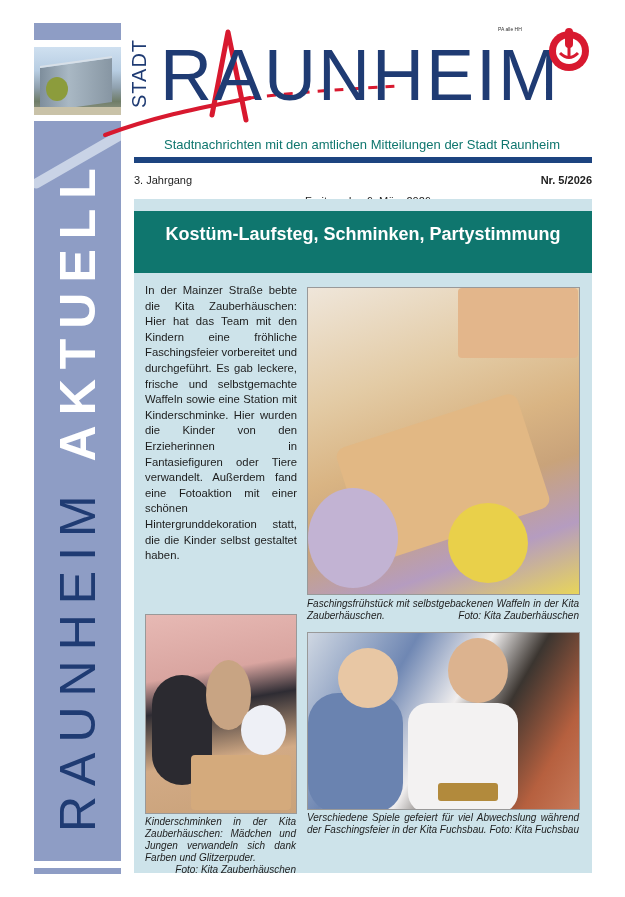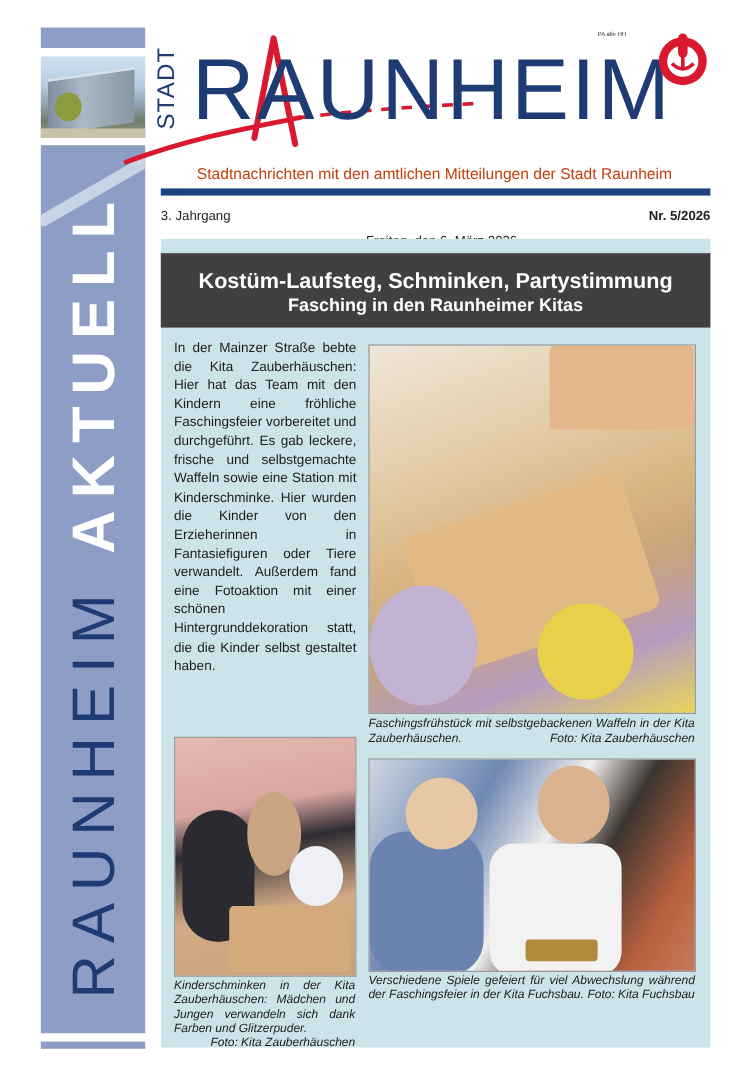--- a/index.html
+++ b/index.html
@@ -18,30 +18,30 @@
   .side-title .w1 { color:#1f3b73; font-weight:400; }
   .side-title .w2 { color:#ffffff; font-weight:700; }
 
   
   .logo-stadt { position:absolute; left:128px; top:108px; transform-origin:0 0; transform:rotate(-90deg); font-size:20px; color:#1f3b73; letter-spacing:1px; }
   .logo-main { position:absolute; left:160px; top:34px; font-size:72px; color:#1f3b73; letter-spacing:2px; font-weight:400; line-height:82px; }
   .logo-stroke { position:absolute; left:100px; top:20px; width:360px; height:120px; }
   .pa-note { position:absolute; left:498px; top:26px; font-size:5px; color:#333; }
   .crest { position:absolute; left:546px; top:26px; width:46px; height:48px; }
 
-  .tagline { position:absolute; left:164px; top:137px; font-size:13px; color:#c2410c; }
+  .tagline { position:absolute; left:164px; top:137px; font-size:13px; color:#0f766e; }
   .rule { position:absolute; left:134px; top:157px; width:458px; height:6px; background:#1d4480; }
   .meta { position:absolute; top:174px; font-size:11px; color:#222; }
   .meta.left { left:134px; }
   .meta.center { left:305px;margin-top:21px; }
   .meta.right { right:33px;font-weight:bold; }
 
   
   .article { position:absolute; left:134px; top:199px; width:458px; height:674px; background:#cde3ea; }
-  .banner { position:absolute; left:134px; top:211px; width:458px; height:62px; background:#404040; color:#fff; text-align:center; }
+  .banner { position:absolute; left:134px; top:211px; width:458px; height:62px; background:#0f766e; color:#fff; text-align:center; }
   .banner .h1 { font-size:18px; font-weight:700; margin-top:12px; line-height:22px; }
   .banner .h2 { font-size:15px; font-weight:700; line-height:20px; }
 
   .body-text { position:absolute; left:145px; top:283px; width:152px; font-size:11.3px; line-height:15.6px; color:#1c1c1c; text-align:justify; hyphens:manual; }
   .body-text p { margin:0; }
 
   .photo { position:absolute; border:1px solid #999; overflow:hidden; }
   .photo1 { left:307px; top:287px; width:271px; height:306px; background:linear-gradient(160deg,#efe6da 0%,#e3cba5 30%,#d9b483 50%,#c9a37a 65%,#b59cc0 82%,#e8d55a 100%); }
   .photo2 { left:145px; top:614px; width:150px; height:198px; background:linear-gradient(170deg,#e7b9b4 0%,#d9a5a0 30%,#2e2c33 45%,#d2aa85 70%,#c9a27a 100%); }
   .photo3 { left:307px; top:632px; width:271px; height:176px; background:linear-gradient(120deg,#cfd7e2 0%,#6f87b3 30%,#f0eeee 50%,#3b3530 65%,#b6603f 85%,#c77a5a 100%); }
@@ -89,21 +89,20 @@
 
 <div class="tagline">Stadtnachrichten mit den amtlichen Mitteilungen der Stadt Raunheim</div>
 <div class="rule"></div>
 <div class="meta left">3. Jahrgang</div>
 <div class="meta center">Freitag, den 6. März 2026</div>
 <div class="meta right">Nr. 5/2026</div>
 
 <div class="article"></div>
 <div class="banner">
   <div class="h1">Kostüm-Laufsteg, Schminken, Partystimmung</div>
-  <div class="h2">Fasching in den Raunheimer Kitas</div>
 </div>
 
 <div class="body-text">
   <p>In der Mainzer Straße bebte die Kita Zauberhäuschen: Hier hat das Team mit den Kindern eine fröhliche Faschingsfeier vorbereitet und durchgeführt. Es gab leckere, frische und selbstgemachte Waffeln sowie eine Station mit Kinderschminke. Hier wurden die Kinder von den Erzieherinnen in Fantasiefiguren oder Tiere verwandelt. Außerdem fand eine Fotoaktion mit einer schönen Hintergrunddekoration statt, die die Kinder selbst gestaltet haben.</p>
 </div>
 
 <div class="photo photo1">
   <div class="blob" style="left:40px;top:130px;width:190px;height:120px;background:#e2b884;border-radius:10px;transform:rotate(-18deg);"></div>
   <div class="blob" style="left:140px;top:215px;width:80px;height:80px;background:#e9d04a;"></div>
   <div class="blob" style="left:0px;top:200px;width:90px;height:100px;background:#c2b3d3;"></div>

